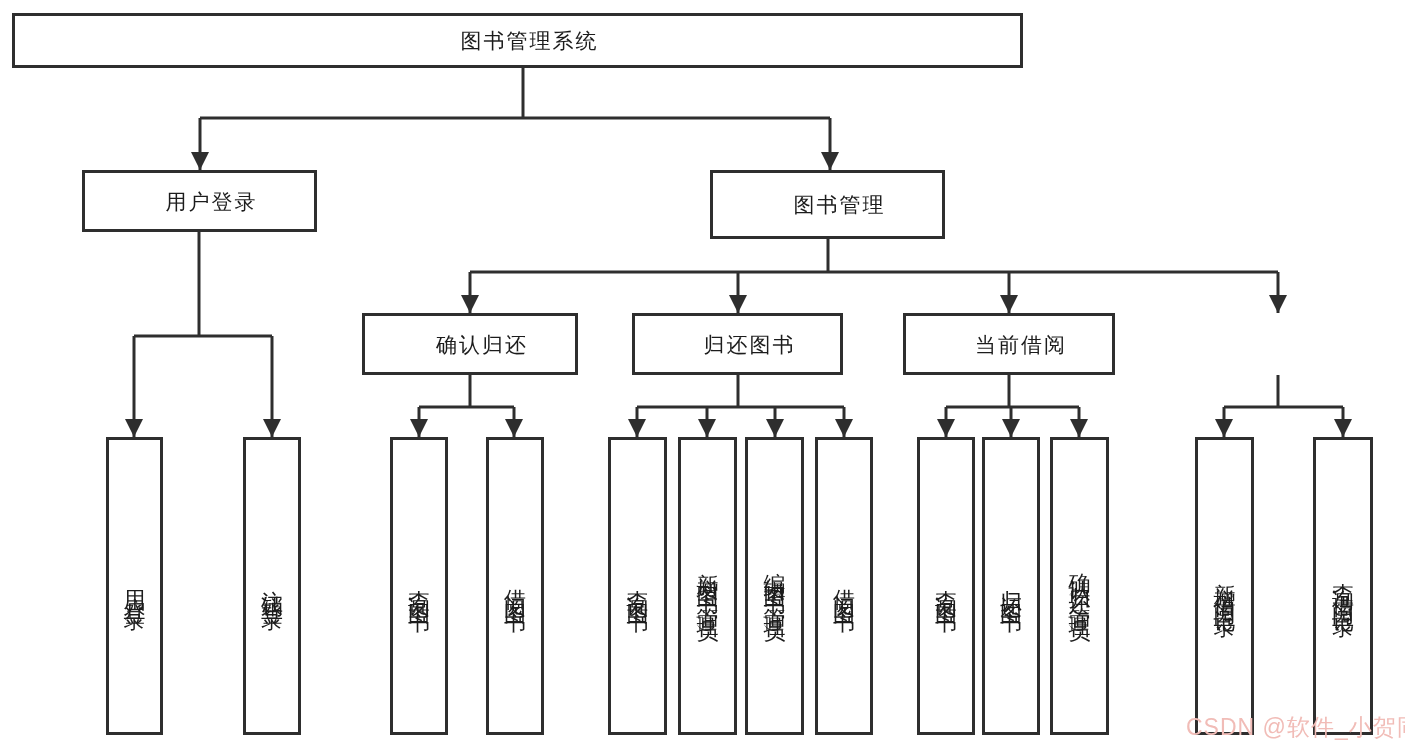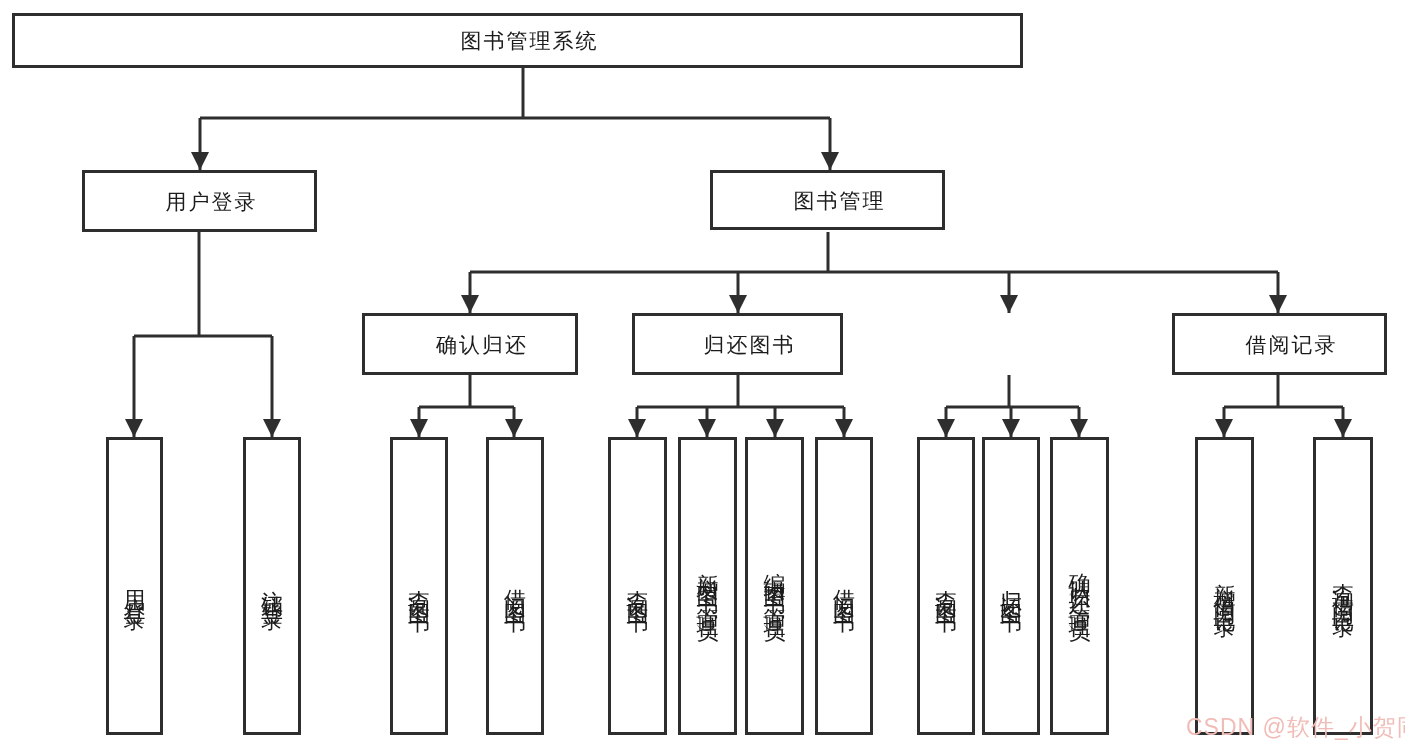--- a/index.html
+++ b/index.html
@@ -95,25 +95,25 @@
       <path d="M1278,375 V407"></path>
       <path d="M1224,407 H1343"></path>
       <path d="M1224,407 V437" marker-end="url(#arrow)"></path>
       <path d="M1343,407 V437" marker-end="url(#arrow)"></path>
     </g>
   </svg>
 
   <div class="box" style="left:12px;top:13px;width:1011px;height:55px">图书管理系统</div>
 
   <div class="box" style="left:82px;top:170px;width:235px;height:62px">用户登录</div>
-  <div class="box" style="left:710px;top:170px;width:235px;height:60px">图书管理</div>
+  <div class="box" style="left:710px;top:170px;width:235px;height:69px">图书管理</div>
 
   <div class="box" style="left:362px;top:313px;width:216px;height:62px">确认归还</div>
   <div class="box" style="left:632px;top:313px;width:211px;height:62px">归还图书</div>
-  <div class="box" style="left:1172px;top:313px;width:215px;height:62px">借阅记录</div>
+  <div class="box" style="left:903px;top:313px;width:212px;height:62px">当前借阅</div>
 
   <div class="box v" style="left:106px;top:437px;width:57px;height:298px">用户登录</div>
   <div class="box v" style="left:243px;top:437px;width:58px;height:298px">注销登录</div>
 
   <div class="box v" style="left:390px;top:437px;width:58px;height:298px">查询图书</div>
   <div class="box v" style="left:486px;top:437px;width:58px;height:298px">借阅图书</div>
 
   <div class="box v" style="left:608px;top:437px;width:59px;height:298px">查询图书</div>
   <div class="box v" style="left:678px;top:437px;width:59px;height:298px">新增图书（管理员）</div>
   <div class="box v" style="left:745px;top:437px;width:59px;height:298px">编辑图书（管理员）</div>

